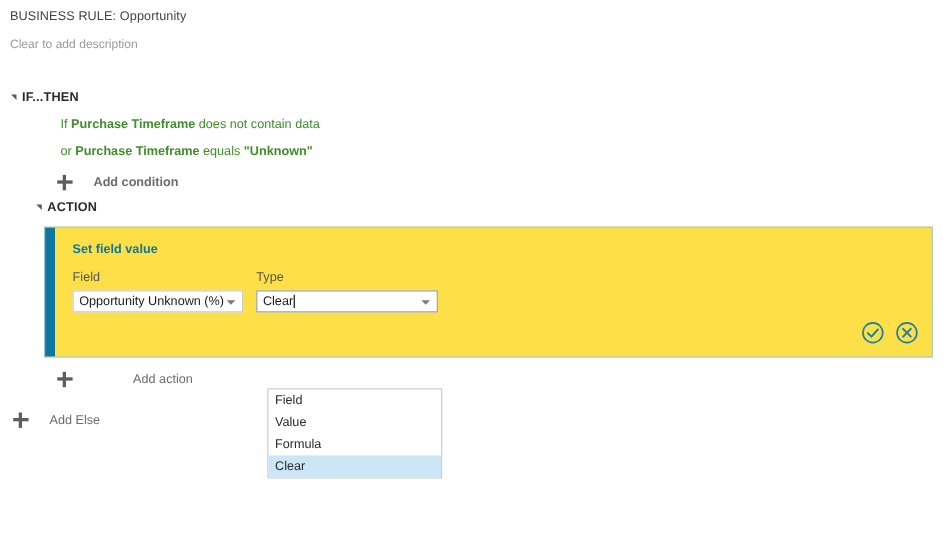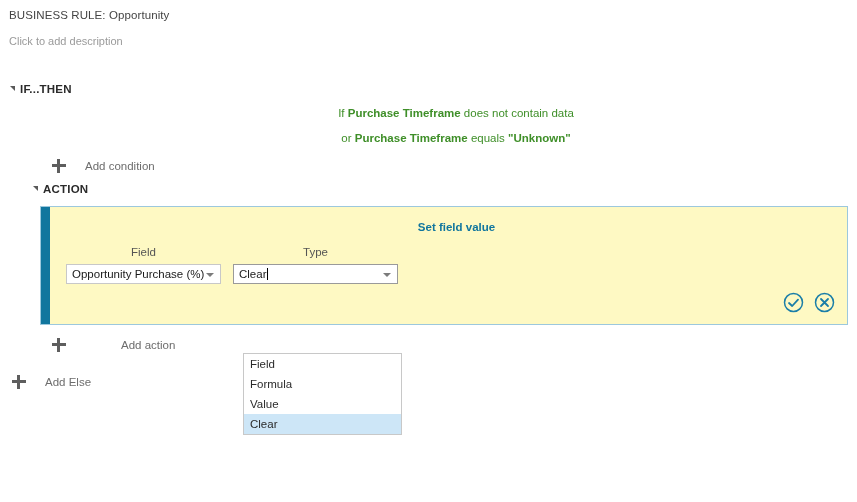--- a/index.html
+++ b/index.html
@@ -34,21 +34,21 @@
     white-space: nowrap;
   }
   .description {
     font-size: 11px;
     color: #9a9a9a;
     margin-top: 11px;
     line-height: 14px;
   }
 
   
-  .tree { margin-top: 30px; position: relative; text-align: center; }
+  .tree { margin-top: 30px; position: relative; }
 
   .node-row {
     display: flex;
     align-items: center;
     height: 22px;
     position: relative;
   }
   .twisty {
     width: 12px;
     height: 12px;
@@ -99,32 +99,32 @@
     position: absolute;
     background: #5e5e5e;
   }
   .plus::before { left: 0; top: 5px; width: 14px; height: 3px; }
   .plus::after  { top: 0; left: 5px; height: 14px; width: 3px; }
   .add-text {
     font-size: 11.5px;
     color: #6d6d6d;
     margin-left: 19px;
   }
-  .row-add-condition { margin-left: 52px; margin-top: 2px; }
+  .row-add-condition { margin-left: 52px; margin-top: 2px; font-weight: bold; }
   .row-add-action    { margin-left: 52px; margin-top: 10px; gap: 36px; }
   .row-add-else      { margin-left: 12px; margin-top: 17px; }
 
   
   .action-card {
     position: relative;
     margin-left: 40px;
     margin-right: 9px;
     margin-top: 6px;
     height: 119px;
-    background: #fef9c3;
+    background: #fde047;
     border: 1px solid #9cc8dd;
     box-sizing: border-box;
   }
   .accent-bar {
     position: absolute;
     left: 0; top: 0;
     width: 9px;
     height: 100%;
     background: #11769e;
   }
@@ -214,21 +214,21 @@
   .circ-btn { width: 21px; height: 21px; }
   .circ-btn svg { display: block; }
 
   .description, .breadcrumb, .page-title { user-select: none; }
 </style>
 </head>
 <body>
 
 <div class="header">
   <div class="breadcrumb">BUSINESS RULE: Opportunity</div>
-  <div class="description">Click to add description</div>
+  <div class="description">Clear to add description</div>
 </div>
 
 <div class="tree">
 
   <div class="node-row row-ifthen">
     <span class="twisty"></span>
     <span class="node-label">IF...THEN</span>
   </div>
 
 
@@ -251,21 +251,21 @@
   </div>
 
   <div class="action-card">
     <div class="accent-bar"></div>
     <div class="card-inner">
       <div class="card-title">Set field value</div>
       <div class="fields-row">
         <div class="field-group">
           <div class="field-label">Field</div>
           <div class="combo">
-            <span class="val">Opportunity Purchase (%)</span>
+            <span class="val">Opportunity Unknown (%)</span>
             <span class="chev"></span>
           </div>
         </div>
         <div class="field-group type">
           <div class="field-label">Type</div>
           <div class="combo focused">
             <span class="val">Clear</span>
               <span class="caret"></span>
             <span class="chev"></span>
           </div>
@@ -295,16 +295,16 @@
   </div>
 
   <div class="add-row row-add-else">
     <span class="plus"></span>
     <span class="add-text">Add Else</span>
   </div>
 </div>
 
 <div class="dropdown-list">
   <div class="dd-item">Field</div>
+  <div class="dd-item">Value</div>
   <div class="dd-item">Formula</div>
-  <div class="dd-item">Value</div>
   <div class="dd-item selected">Clear</div>
 </div>
 
 </body></html>

